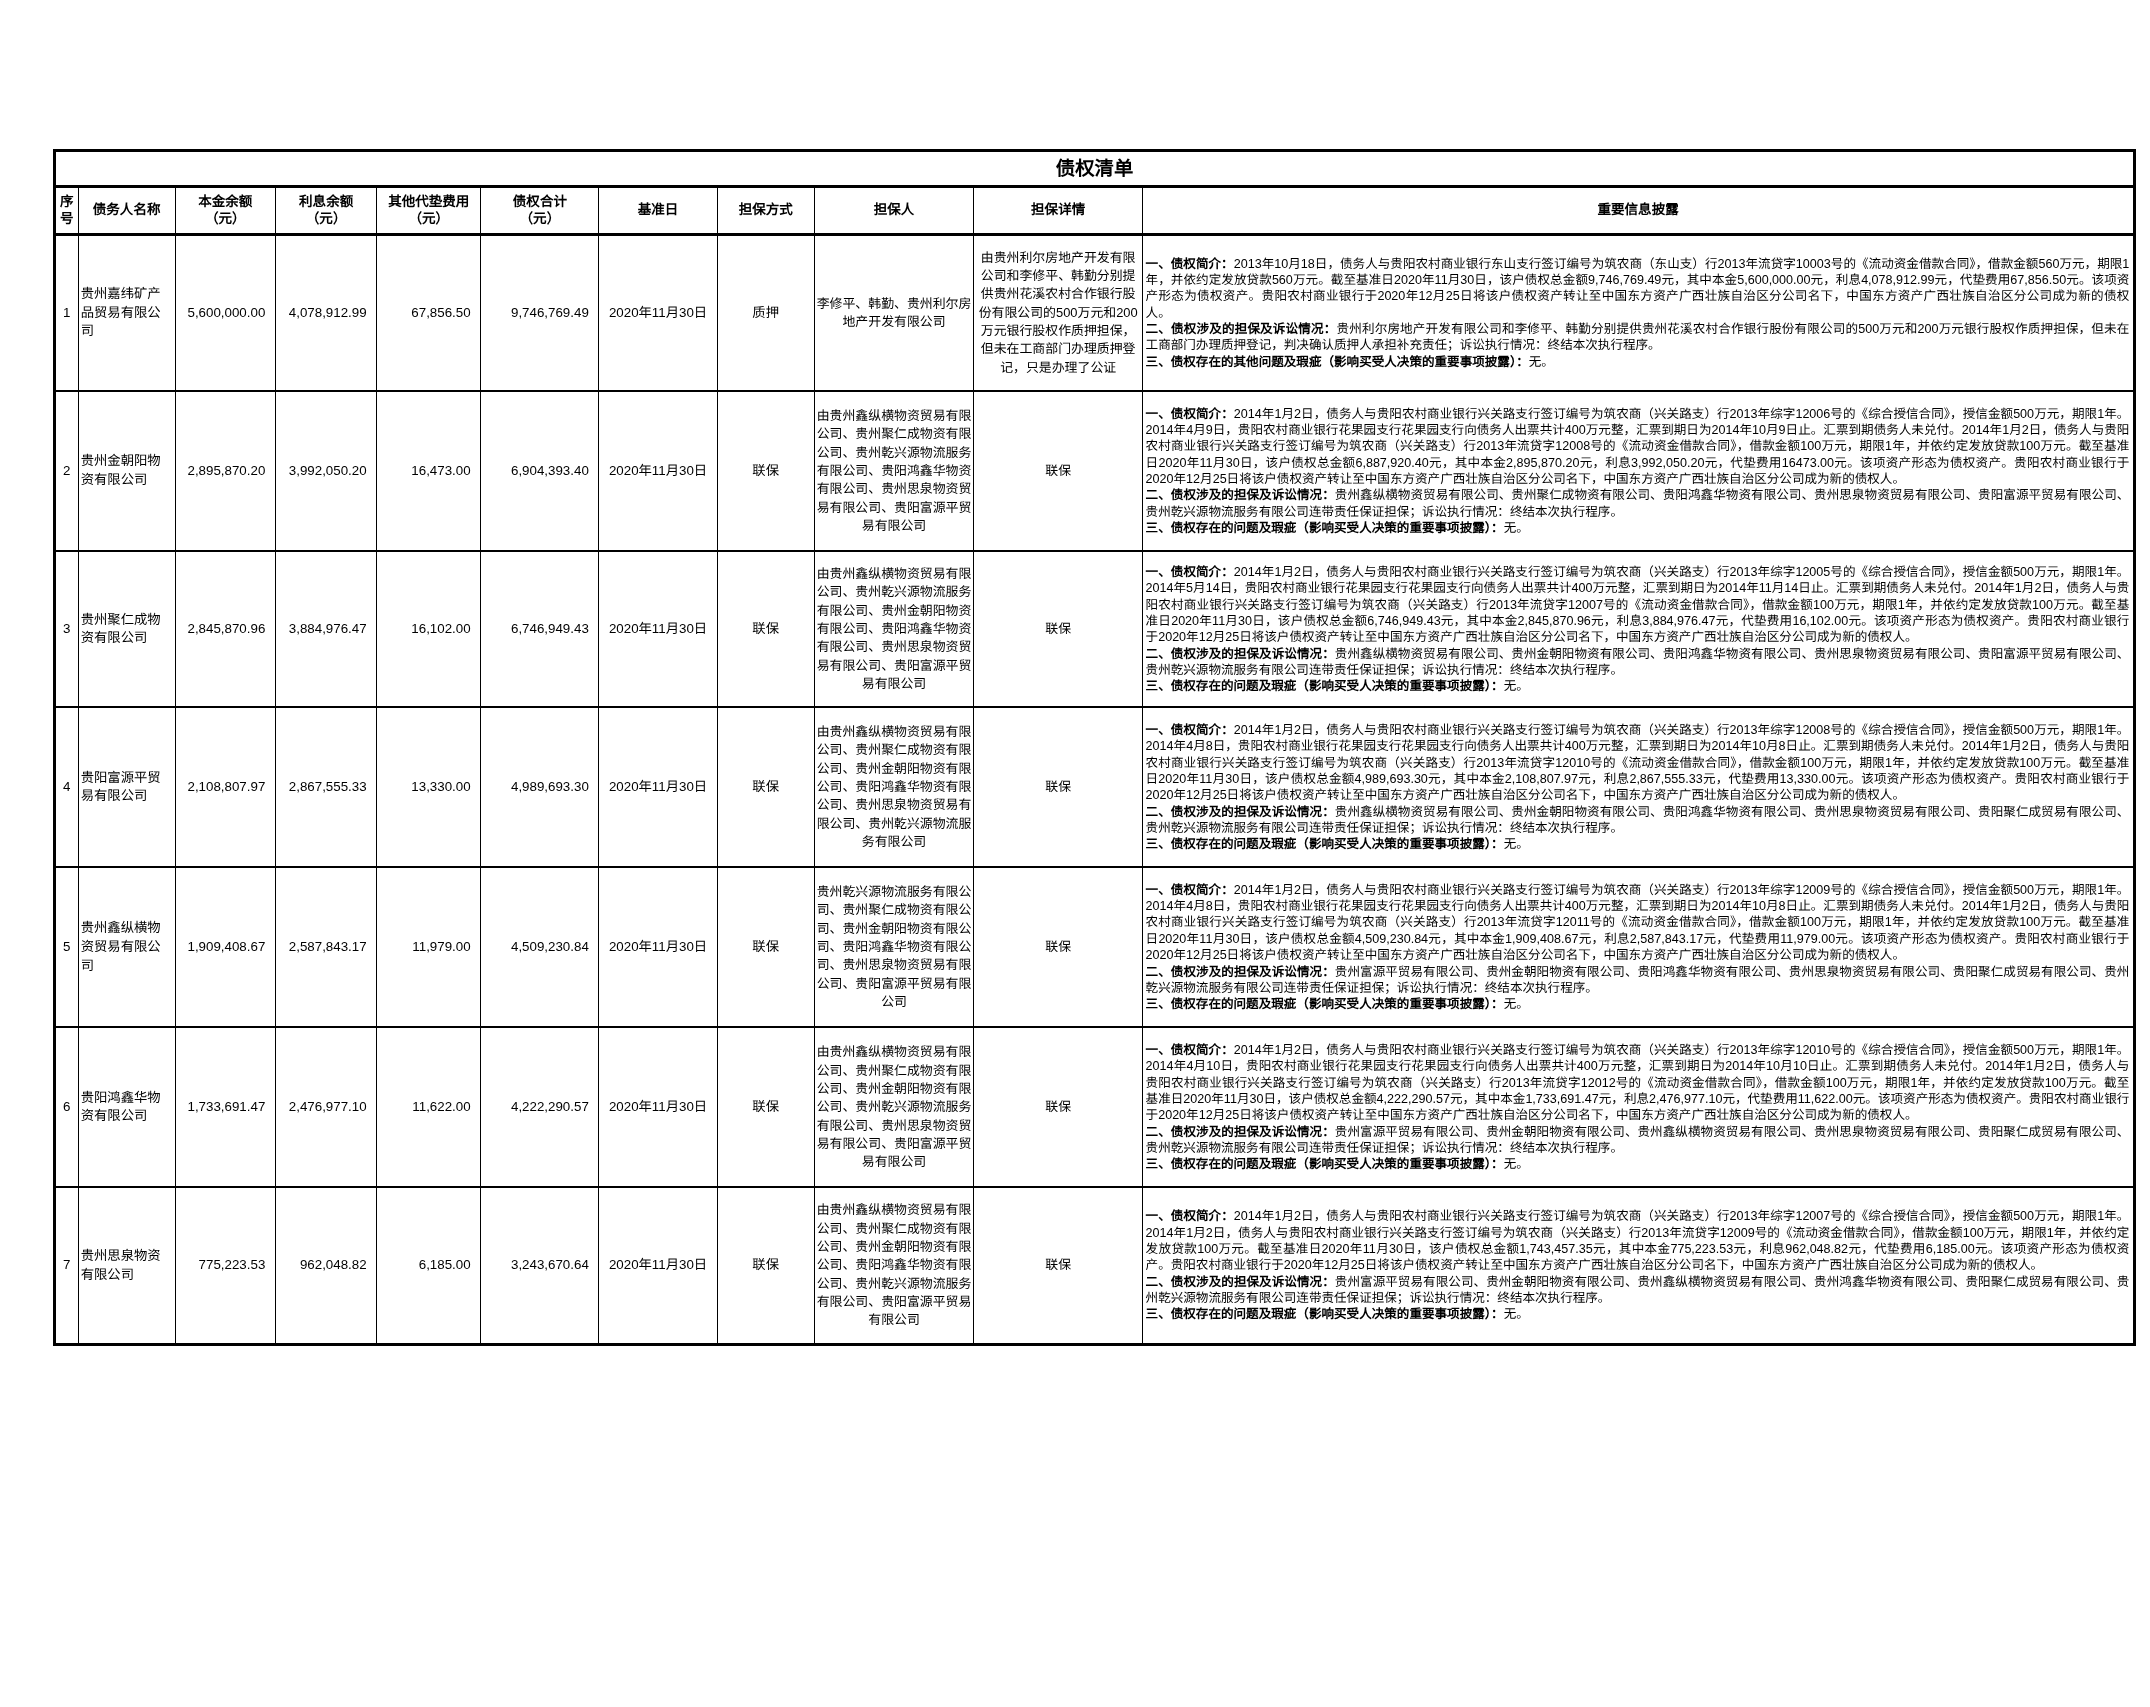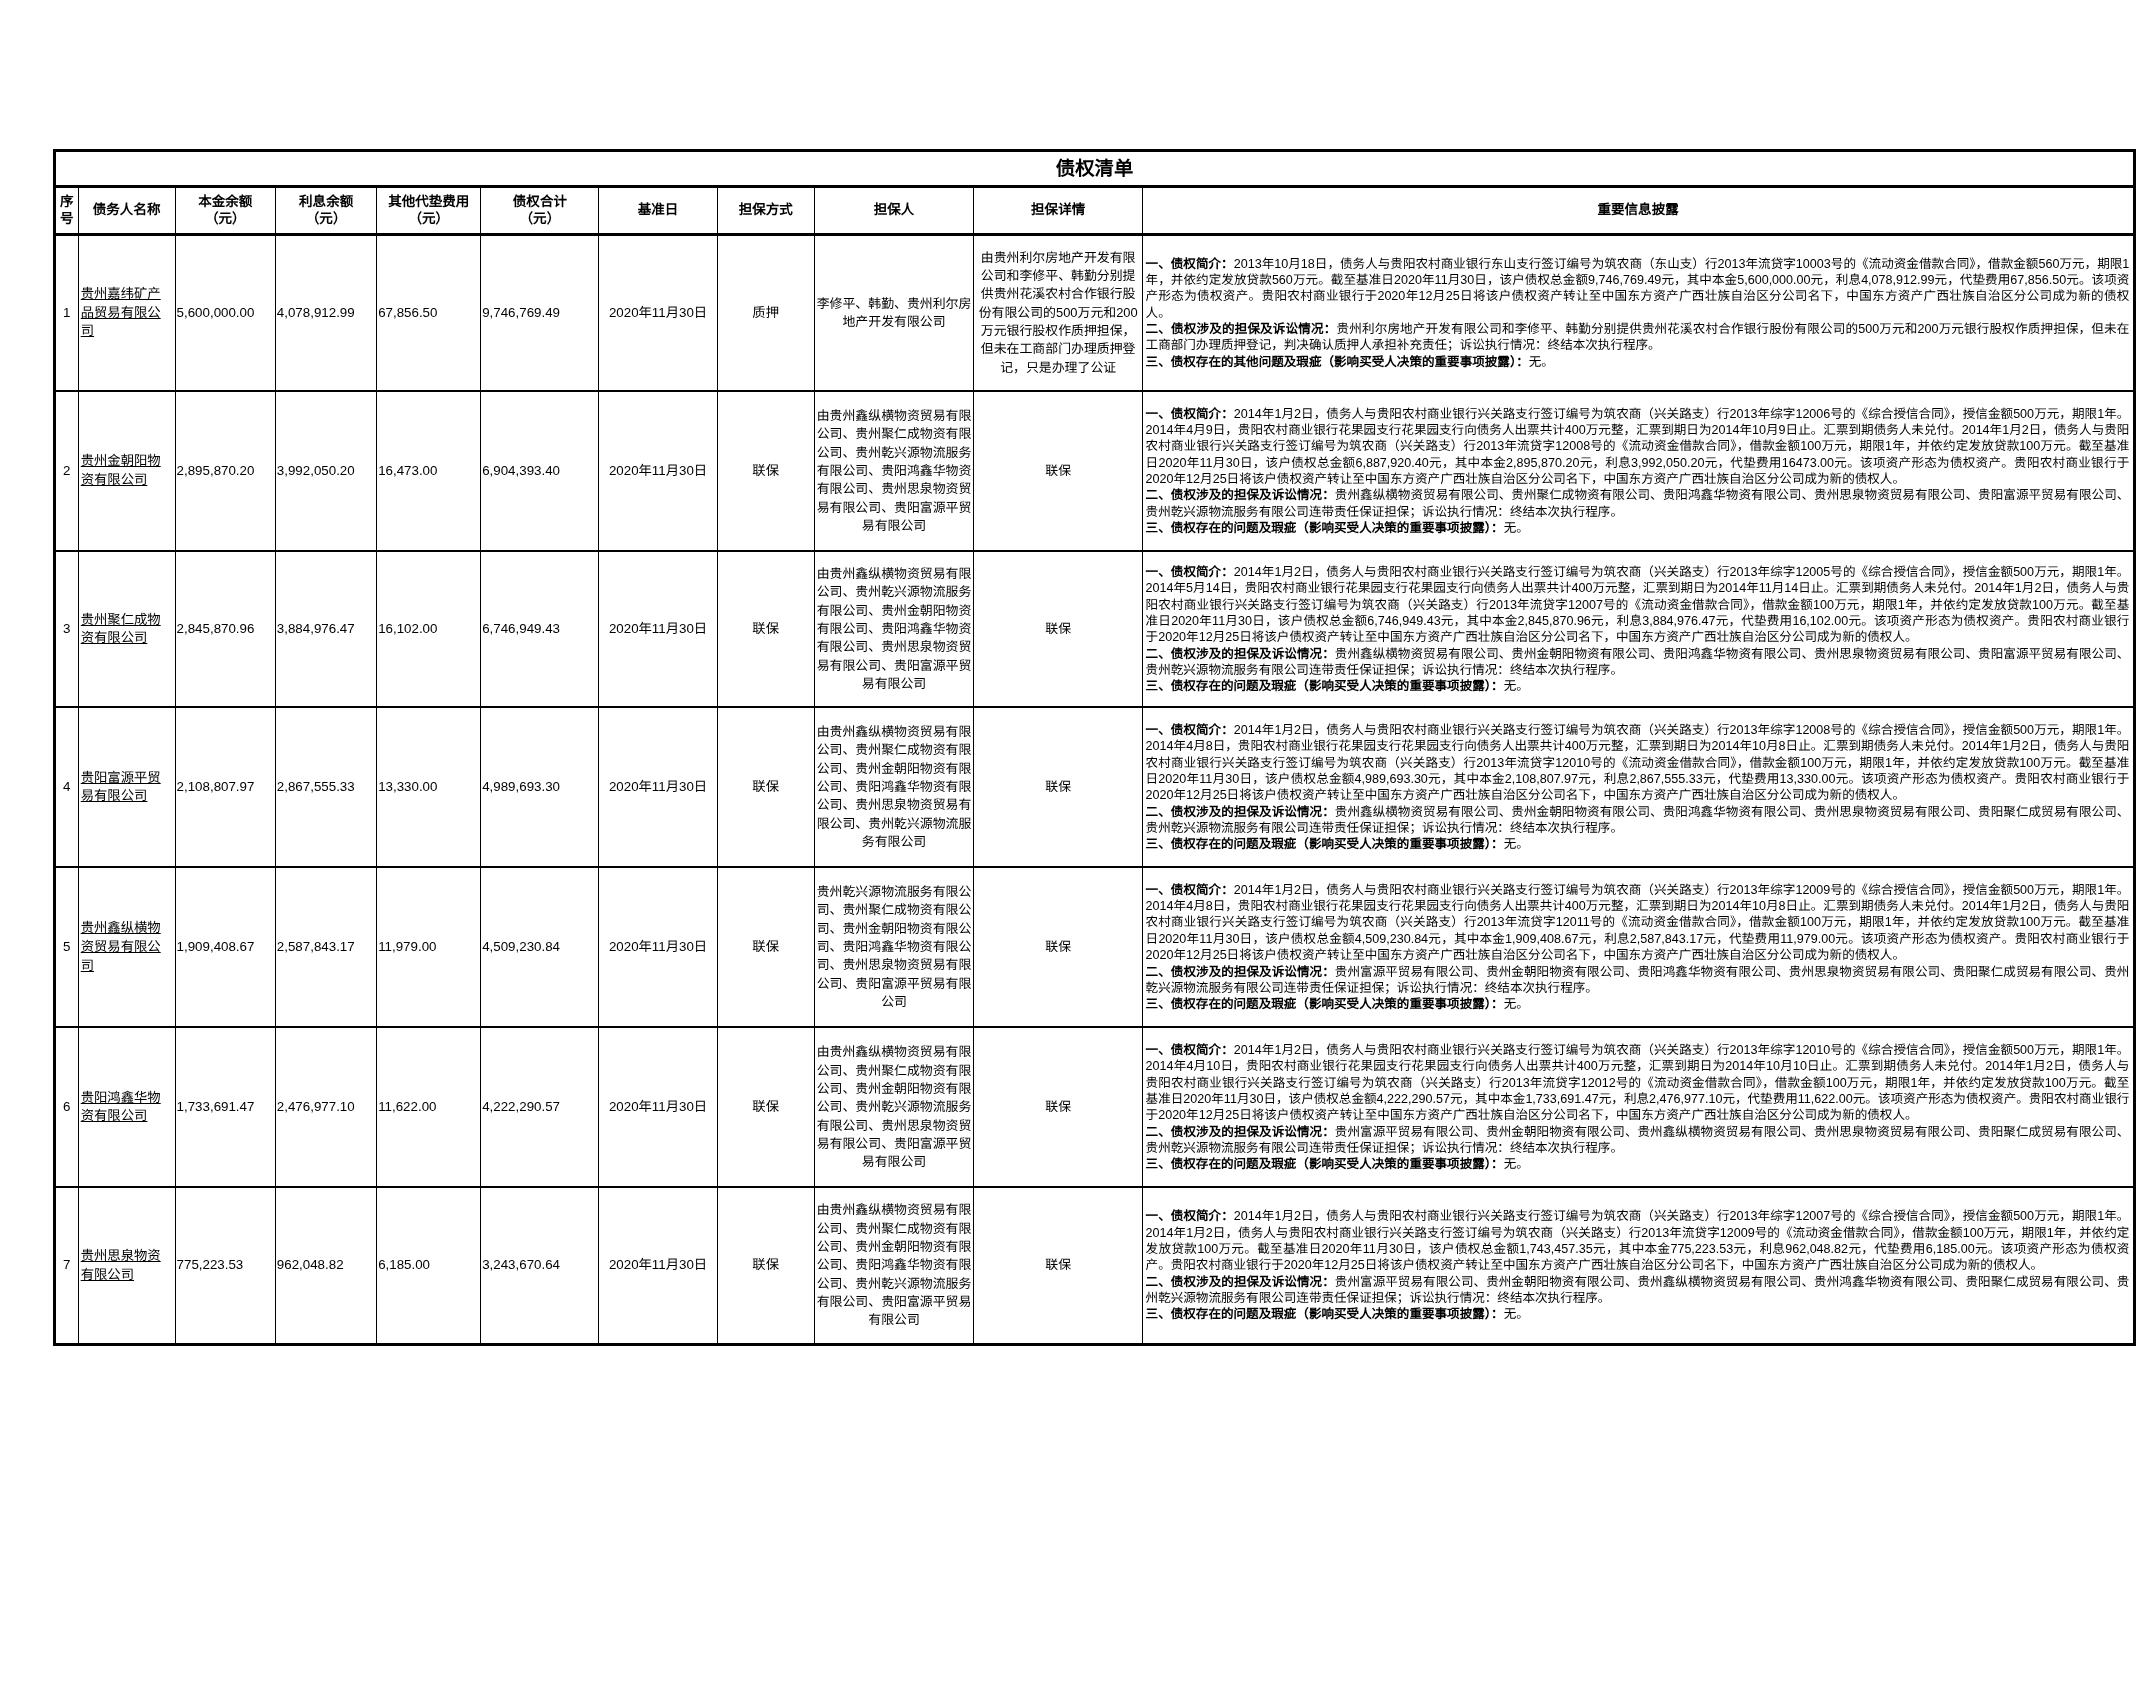--- a/index.html
+++ b/index.html
@@ -9,22 +9,22 @@
   table{width:96.9vw;border-collapse:collapse;table-layout:fixed;
     border:0.14vw solid #000;}
   td,th{border:0.06vw solid #000;border-top-width:0.11vw;border-bottom-width:0.11vw;
     vertical-align:middle;padding:0.04vw;overflow:hidden;}
   .title-cell{font-size:0.9vw;font-weight:bold;text-align:center;
     border-bottom-width:0.15vw;padding:0.12vw 0;}
   th{font-size:0.63vw;font-weight:bold;text-align:center;white-space:pre-line;
     line-height:1.3;border-bottom-width:0.15vw;}
   td{font-size:0.62vw;line-height:1.4;}
   .ctr{text-align:center;}
-  .num{text-align:left;padding-right:0.45vw;}
-  .name{text-align:left;padding:0 0.1vw;text-decoration:underline;}
+  .num{text-align:right;padding-right:0.45vw;}
+  .name{text-align:left;padding:0 0.1vw;}
   .guar{text-align:center;font-size:0.6vw;line-height:1.42;padding:13px 0.08vw;}
   .disc{text-align:justify;font-size:0.585vw;line-height:1.3;
     padding:0.08vw 0.18vw 0.08vw 0.12vw;}
   .disc p{margin:0;}
   .lbl{font-weight:bold;margin-top:28px;}
   tr.h-title{height:1.15vw;} tr.h-head{height:2.24vw;}
   tr.h1{height:5.2vw;} tr.h2{height:7.45vw;} tr.h3{height:7.12vw;}
   tr.h4{height:7.43vw;} tr.h5{height:7.45vw;} tr.h6{height:7.45vw;}
   tr.h7{height:6.15vw;} tr.hT{height:0.95vw;}
 </style>

